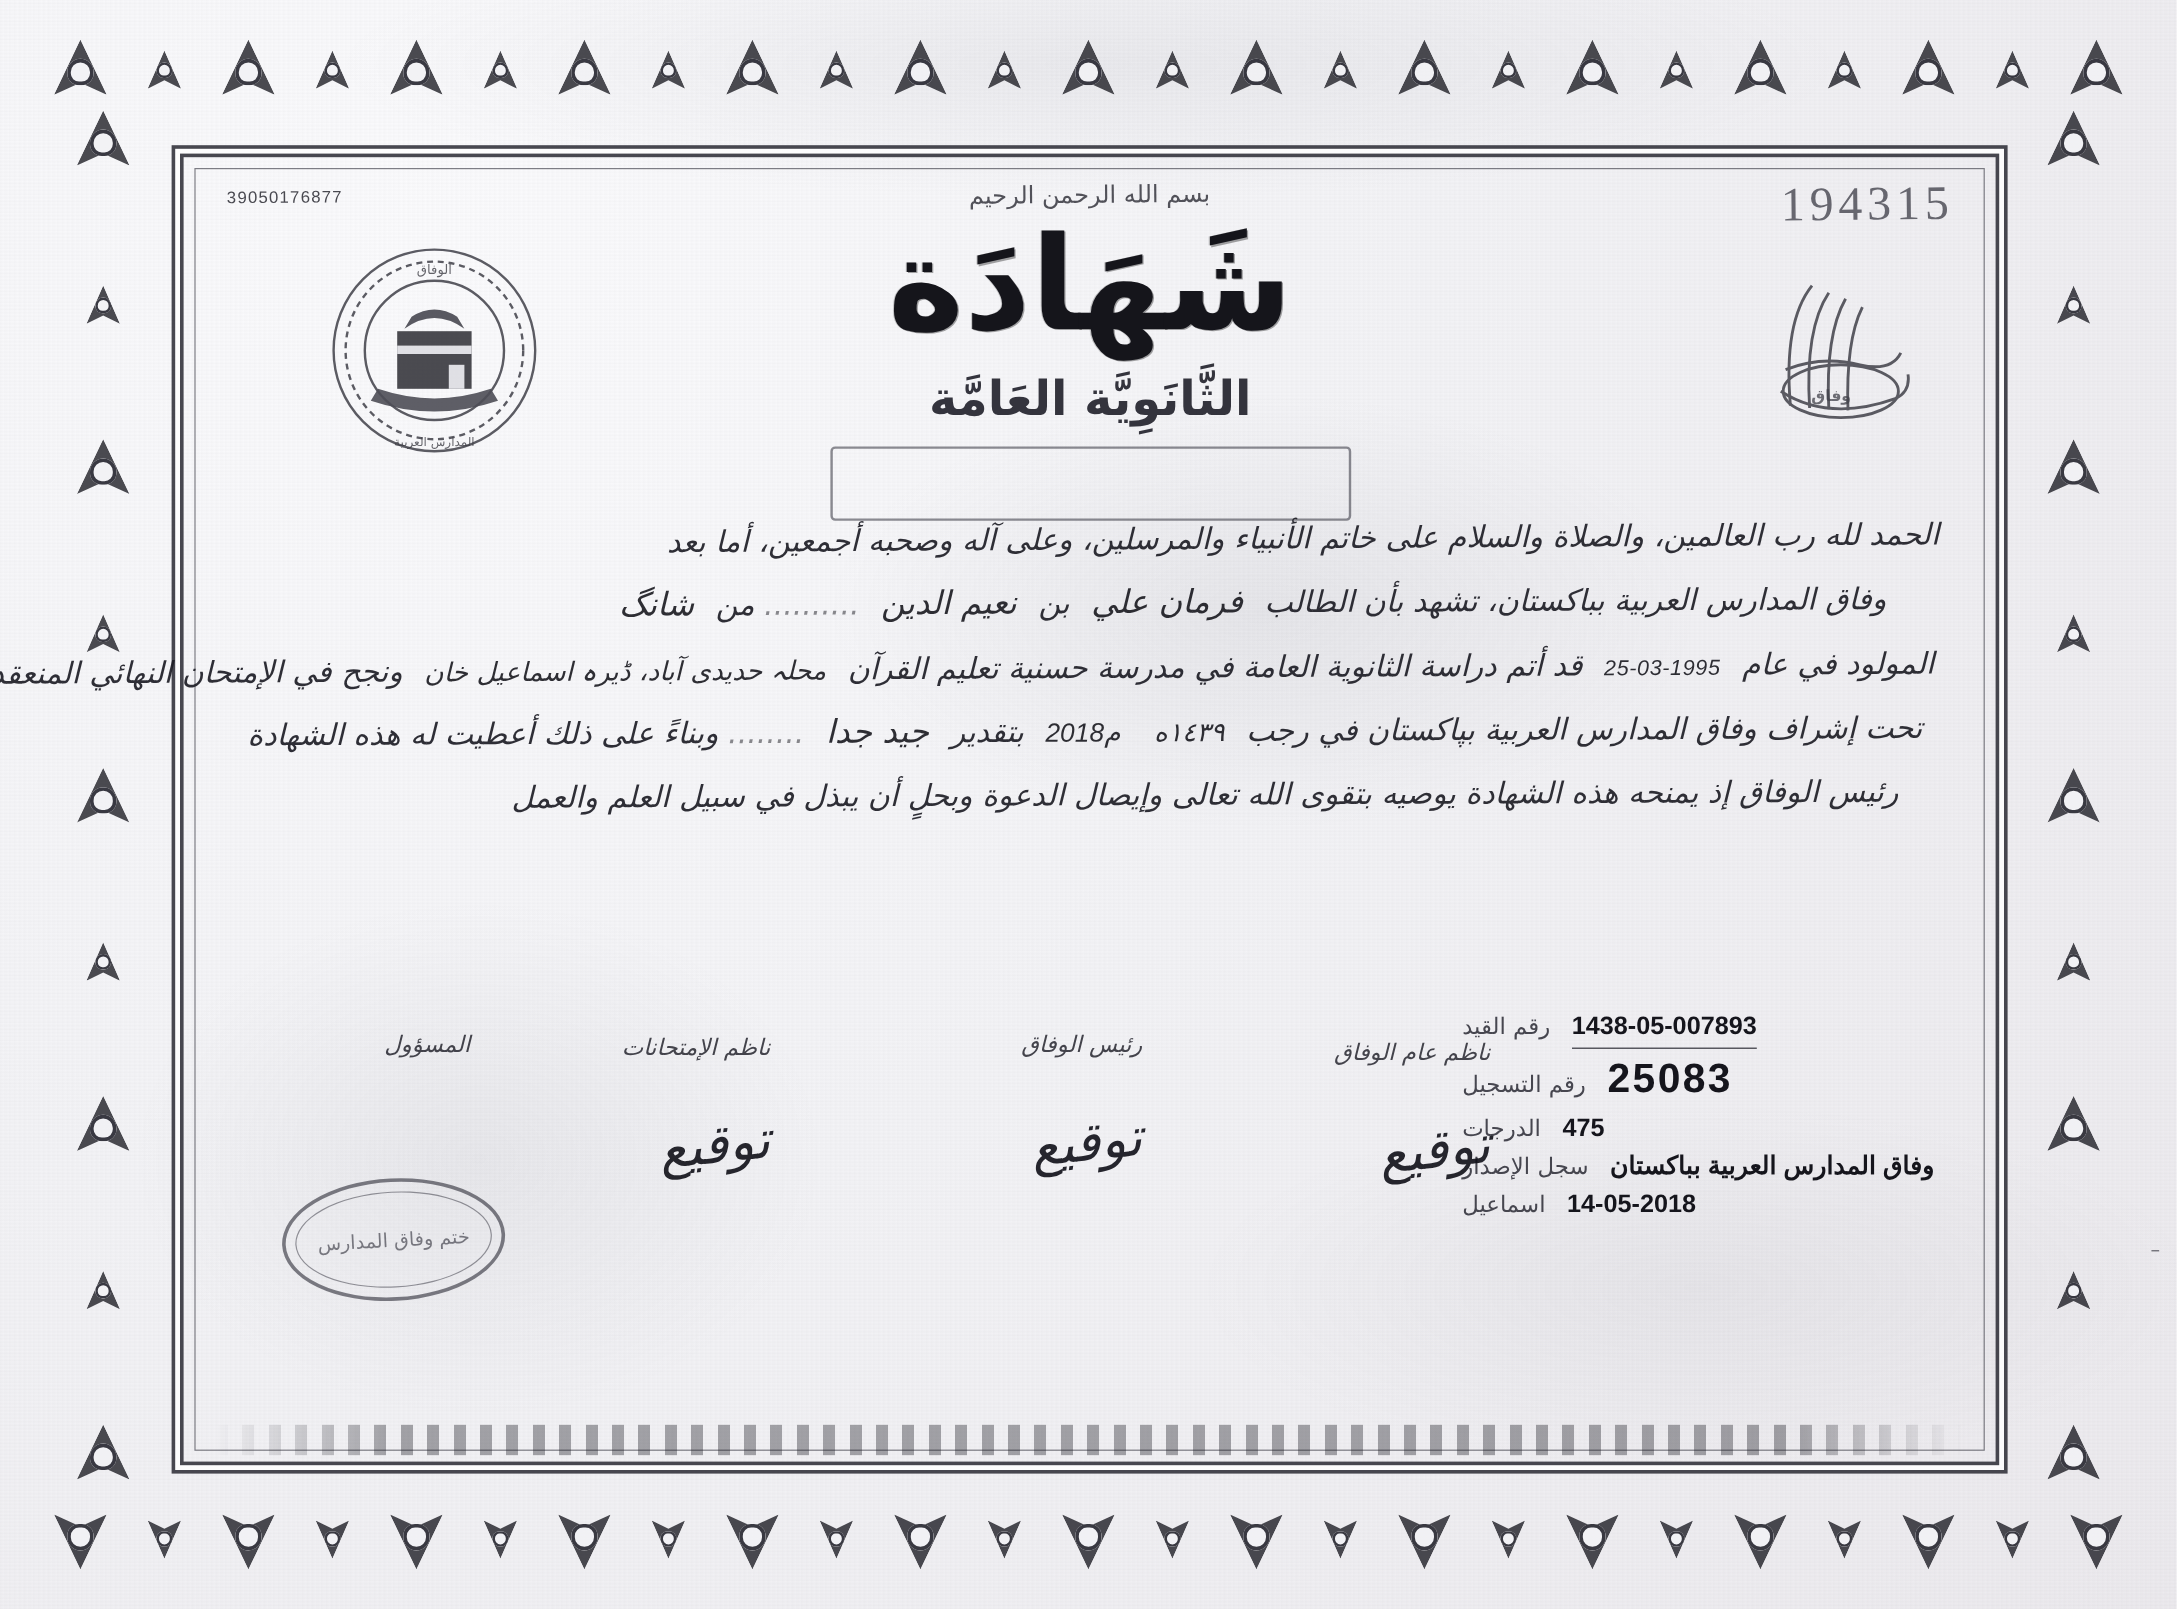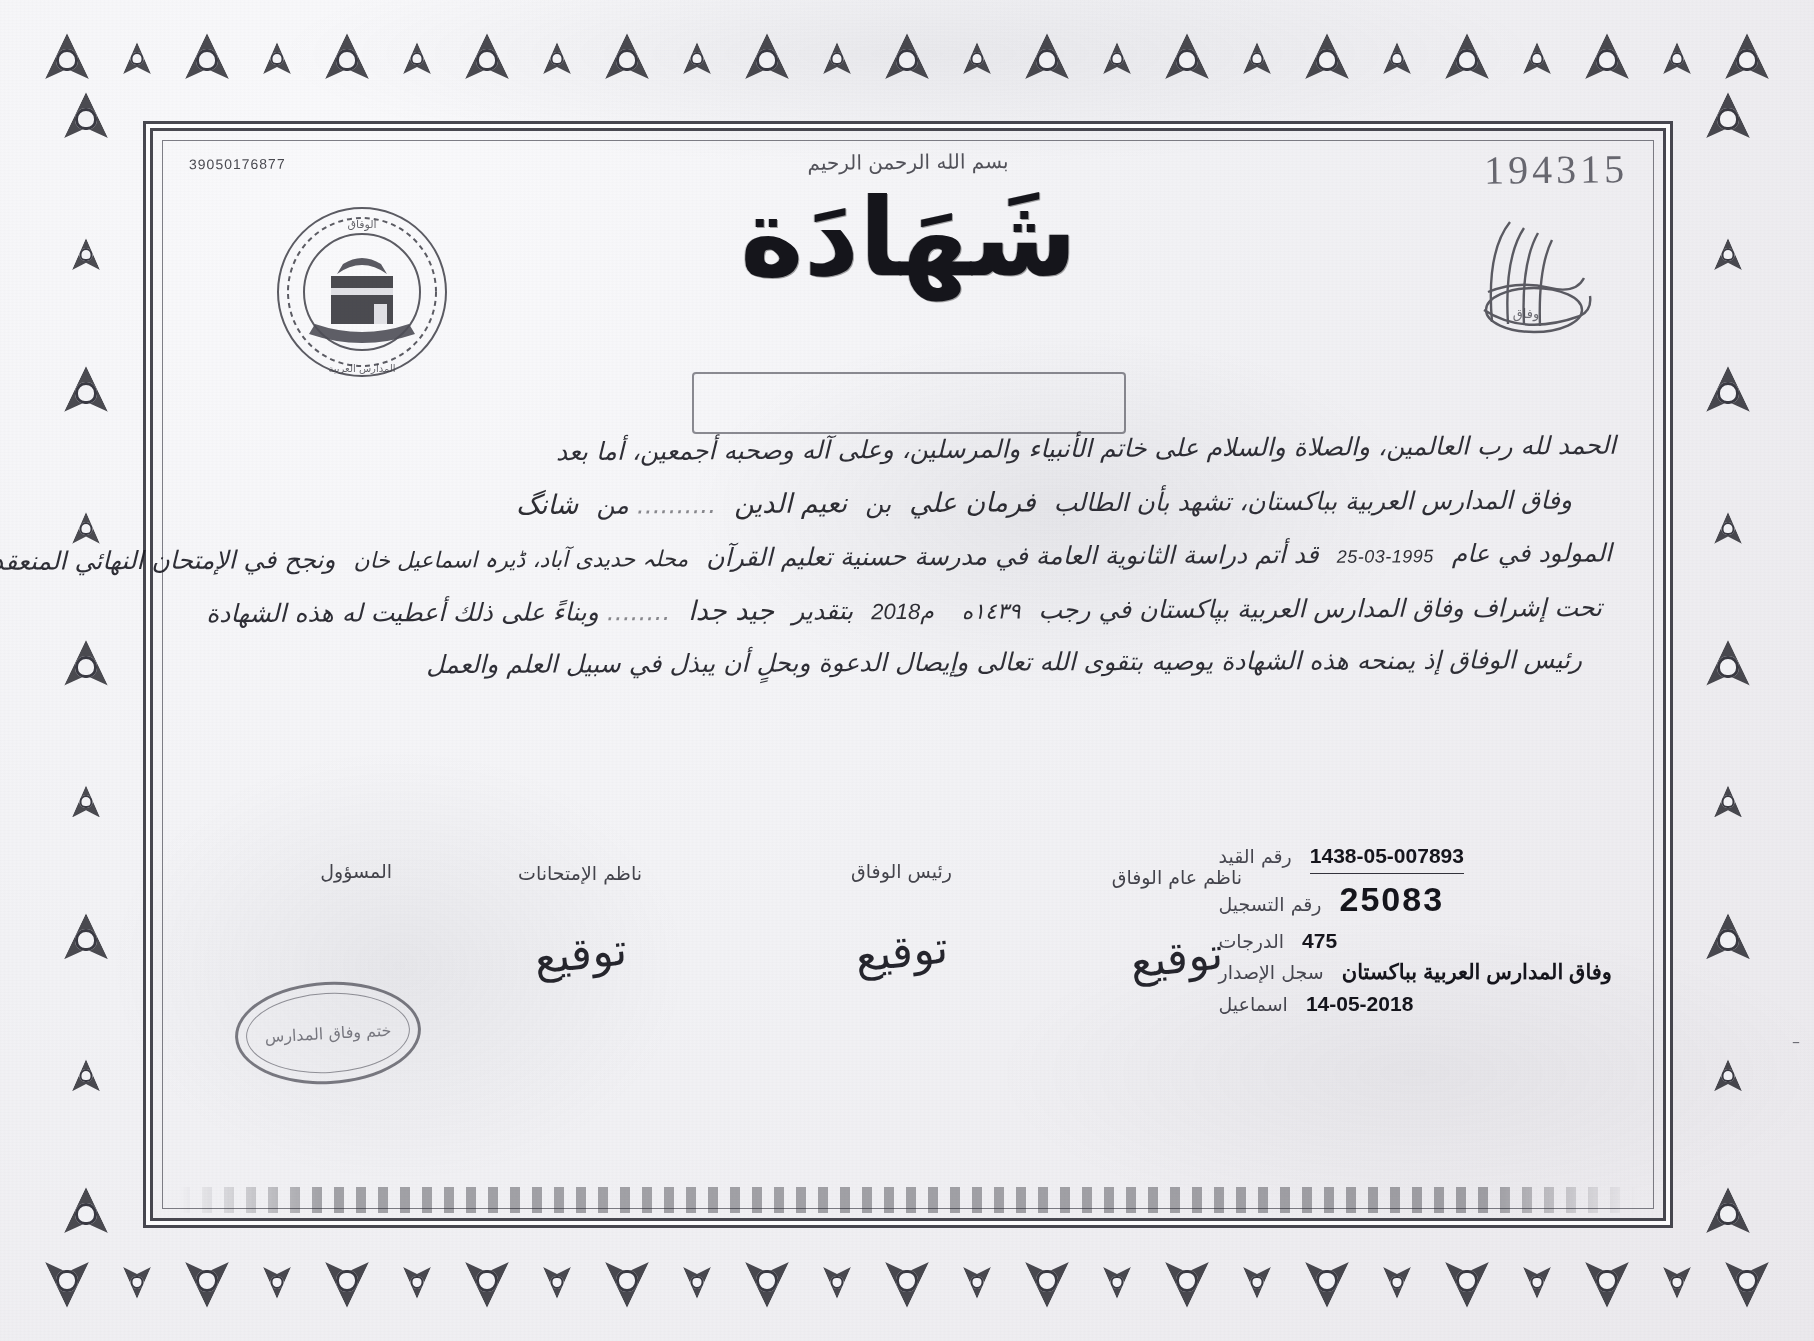--- a/index.html
+++ b/index.html
@@ -143,21 +143,21 @@
     position:absolute;left:50%;top:222px;transform:translateX(-50%);
     width:430px;height:58px;border:2px solid #32323c;border-radius:4px;opacity:.55;
   }
 
   
   .emblem{
     position:absolute;top:50px;
     width:175px;height:190px;opacity:.85;
   }
   .emblem.left{left:100px;}
-  .emblem.right{right:40px;width:140px;height:165px;top:42px;}
+  .emblem.right{right:40px;width:140px;height:165px;top:58px;font-weight:bold;}
 
   
   .body{
     position:absolute;left:0;right:0;top:287px;
     font-size:24px;line-height:1.05;color:#1e1e26;font-style:italic;
   }
   .line{
     position:relative;
     margin:0 0 26px 0;
     white-space:nowrap;
@@ -193,21 +193,21 @@
   }
   .data-row{display:flex;justify-content:flex-end;align-items:baseline;gap:18px;white-space:nowrap;}
   .data-label{font-size:19px;color:#2a2a34;opacity:.85;}
   .data-val{font-family:"Liberation Sans", sans-serif;direction:ltr;color:#15151c;font-weight:bold;}
   .data-val.big{font-size:34px;letter-spacing:2px;font-weight:bold;}
   .underline-val{border-bottom:1px solid #33333c;padding-bottom:1px;}
 
   
   .sig-area{position:absolute;left:0;right:0;top:700px;height:260px;}
   .sig{
-    position:absolute;text-align:center;font-size:19px;color:#26262f;white-space:nowrap;
+    position:absolute;font-size:19px;color:#26262f;white-space:nowrap;font-style:italic;
   }
   .sig .cap{display:block;opacity:.85;margin-bottom:44px;}
   .scribble{
     font-family:"DejaVu Serif", serif;
     font-size:44px;color:#101018;
     transform:rotate(-6deg);
     display:inline-block;
     opacity:.9;
   }
   .stamp-oval{
@@ -362,20 +362,21 @@
           <path d="M26 100 q30 -12 62 -4 q26 6 34 -10"></path>
           <ellipse cx="72" cy="118" rx="48" ry="22"></ellipse>
         </g>
         <g fill="#23232c" opacity="0.75">
           <text x="64" y="126" font-size="13" text-anchor="middle" font-family="DejaVu Sans">وفاق</text>
         </g>
       </svg>
     </div>
 
     <div class="title-main">شَهَادَة</div>
+    <div class="title-sub">الثَّانَوِيَّة العَامَّة</div>
     <div class="title-org-rule"></div>
 
     <div class="body">
 
       <div class="line l1">الحمد لله رب العالمين، والصلاة والسلام على خاتم الأنبياء والمرسلين، وعلى آله وصحبه أجمعين، أما بعد</div>
 
       <div class="line l2">
         <span>وفاق المدارس العربية بباكستان، تشهد بأن الطالب</span>
         <span class="hand">فرمان علي</span>
         <span>بن</span>

